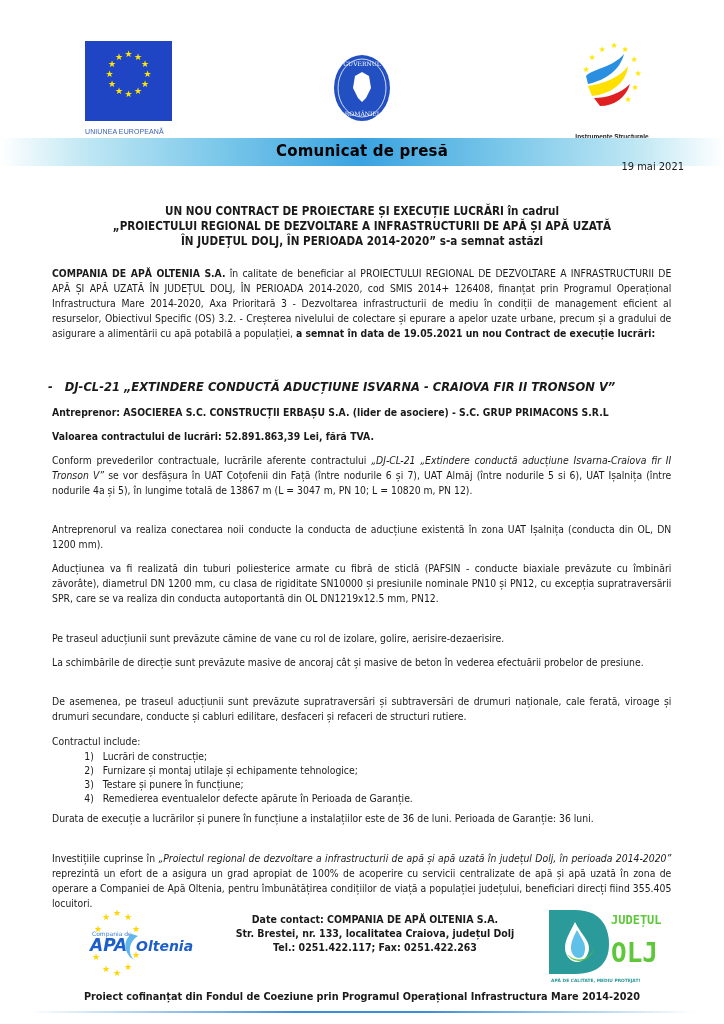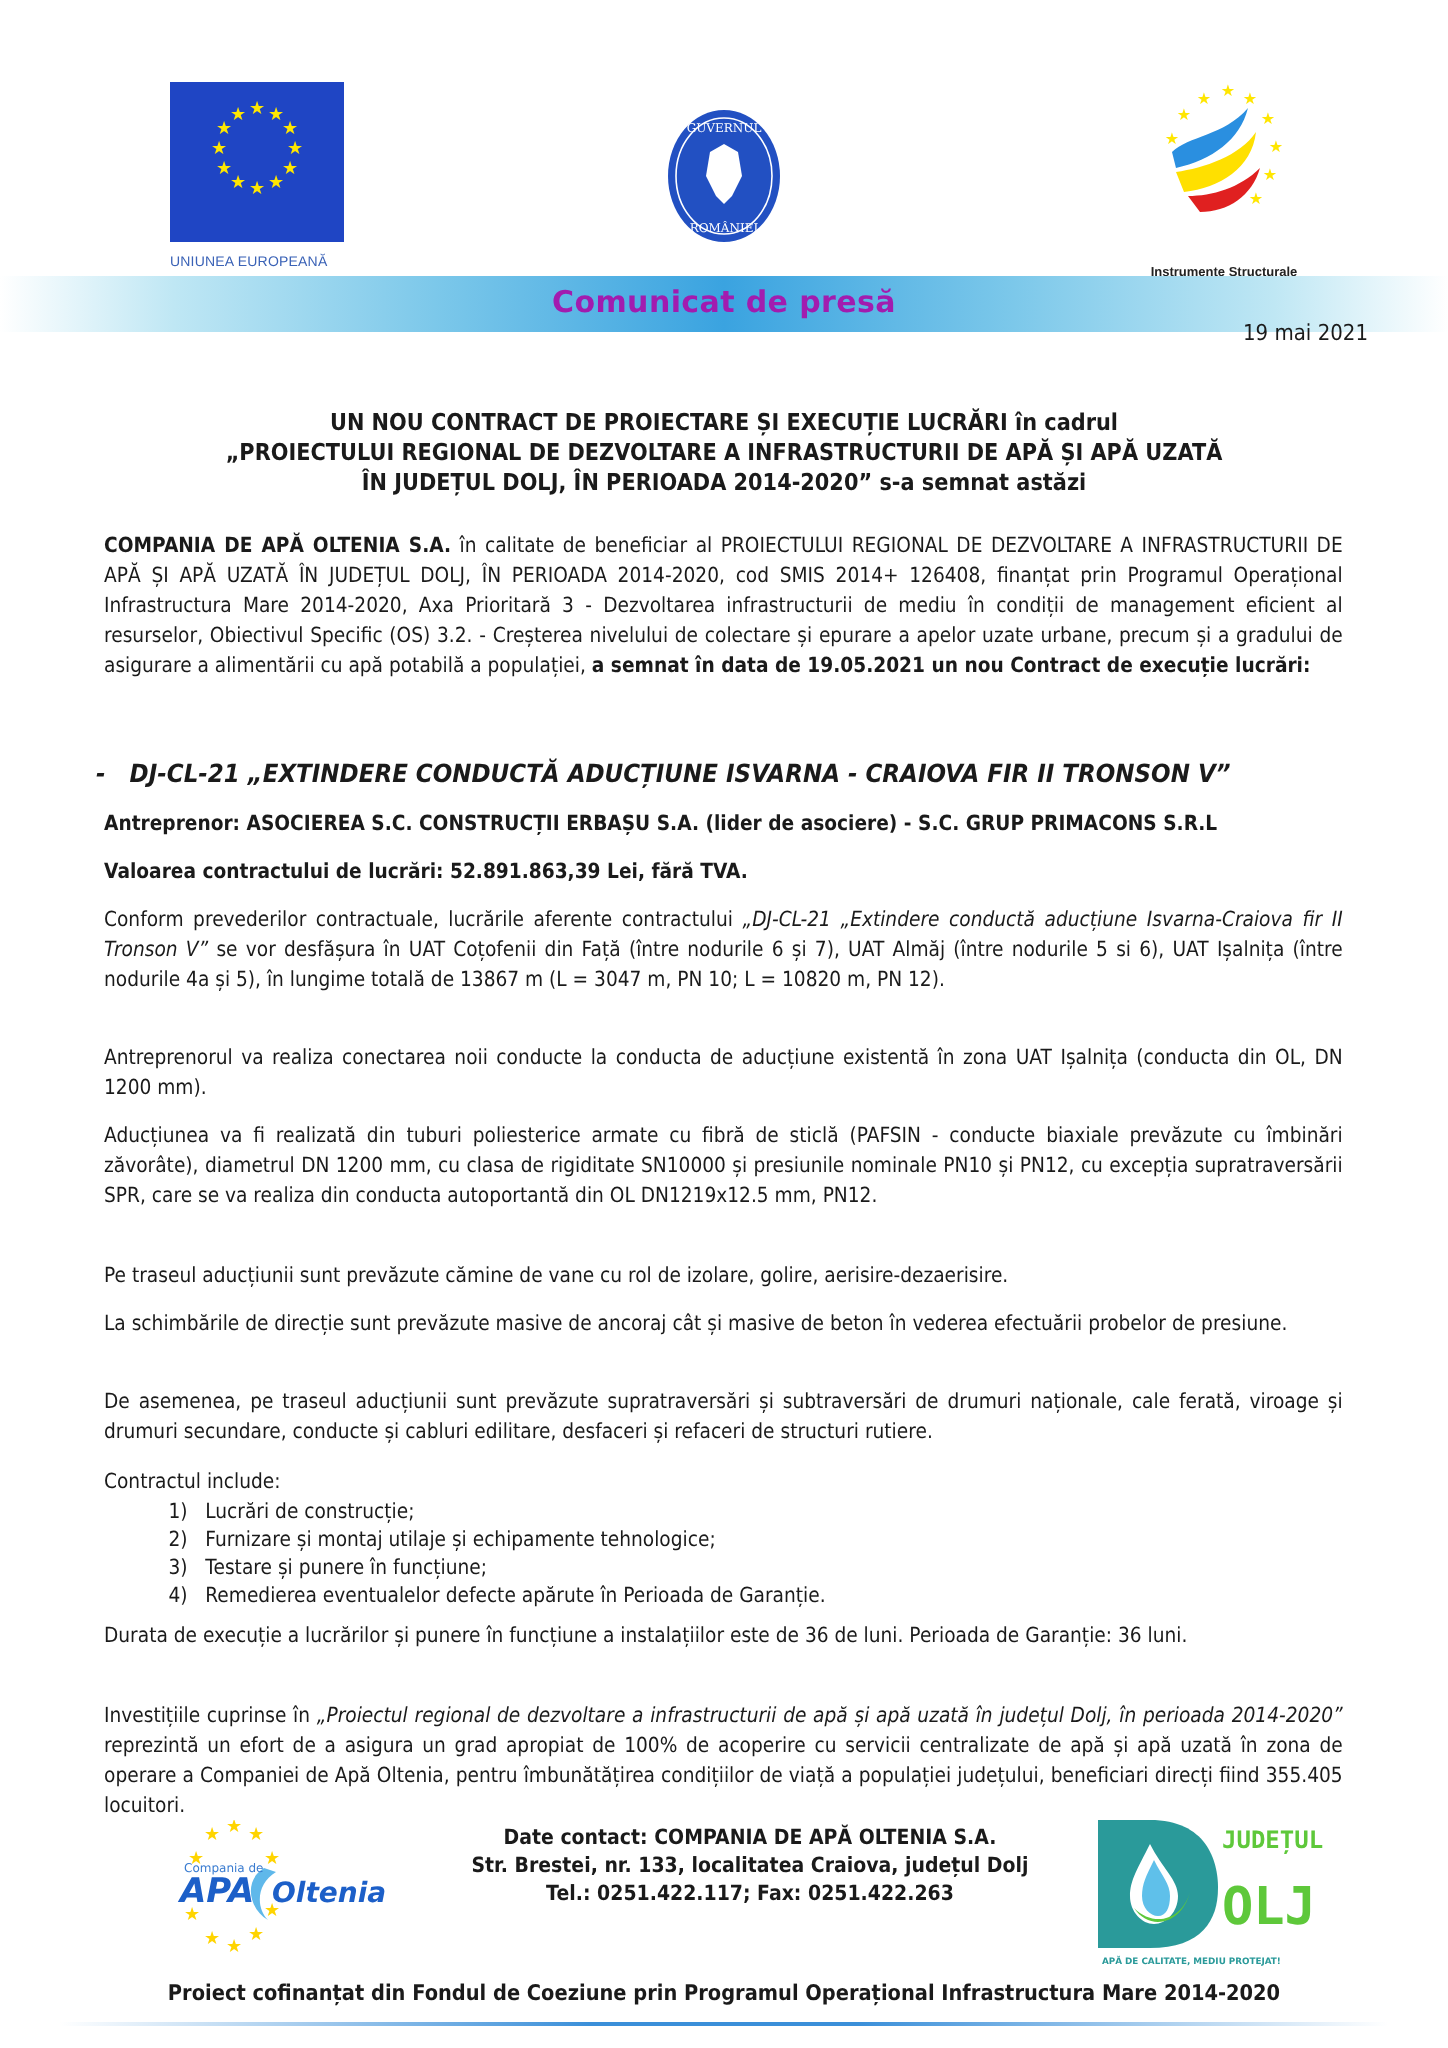--- a/index.html
+++ b/index.html
@@ -12,21 +12,21 @@
   .eu-caption { left: 85px; top: 128px; width: 100px; font-family: "Liberation Sans", sans-serif;
                 font-size: 7px; color: #3a62b6; letter-spacing: 0.1px; }
   .gov-seal { left: 333px; top: 54px; width: 58px; height: 68px; }
   .is-logo { left: 572px; top: 40px; width: 80px; height: 80px; }
   .is-caption { left: 550px; top: 132px; width: 124px; text-align: center;
                 font-family: "Liberation Sans", sans-serif; font-size: 6.5px; font-weight: bold; color: #222; line-height: 9px; }
 
   
   .banner { left: 0; top: 138px; width: 724px; height: 28px;
             background: linear-gradient(to right, #ffffff 0%, #bfe7f4 12%, #7cc8ea 30%, #3aa3e0 50%, #7cc8ea 70%, #bfe7f4 88%, #ffffff 100%); }
-  .banner-title { left: 0; top: 142px; width: 724px; text-align: center; color: #a21caf;
+  .banner-title { left: 0; top: 142px; width: 724px; text-align: center; color: #000000;
                   font-family: "DejaVu Sans", sans-serif; font-size: 15px; font-weight: bold; letter-spacing: 0.2px; }
 
   .date { right: 40px; top: 160px; font-size: 11px; font-family: "DejaVu Sans Condensed", "DejaVu Sans", sans-serif; }
 
   .title { left: 60px; top: 204px; width: 604px; text-align: center; font-size: 11.6px; font-weight: bold;
            line-height: 15px; font-family: "DejaVu Sans", sans-serif; transform: scaleX(0.9); transform-origin: center top; }
 
   .body-text { left: 52px; width: 620px; font-size: 10.4px; line-height: 15px; text-align: justify;
                font-family: "DejaVu Sans", sans-serif; transform: scaleX(0.895); transform-origin: left top; width: 692px; }
   .body-text b { font-weight: bold; }

